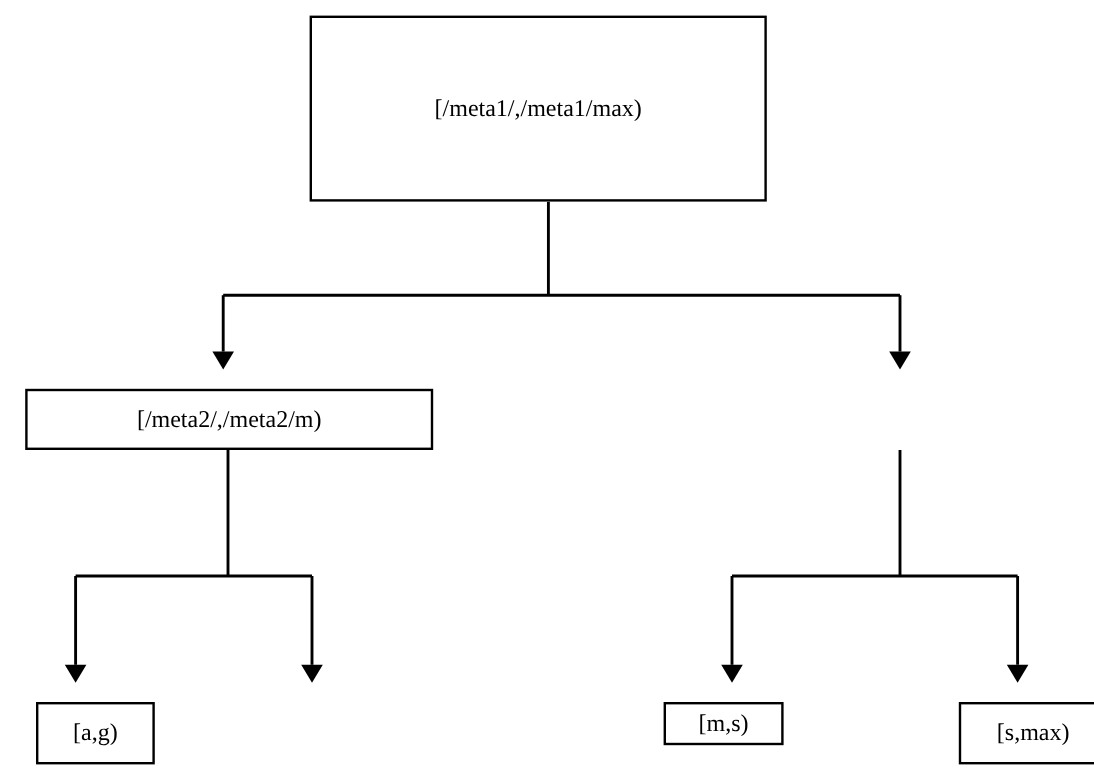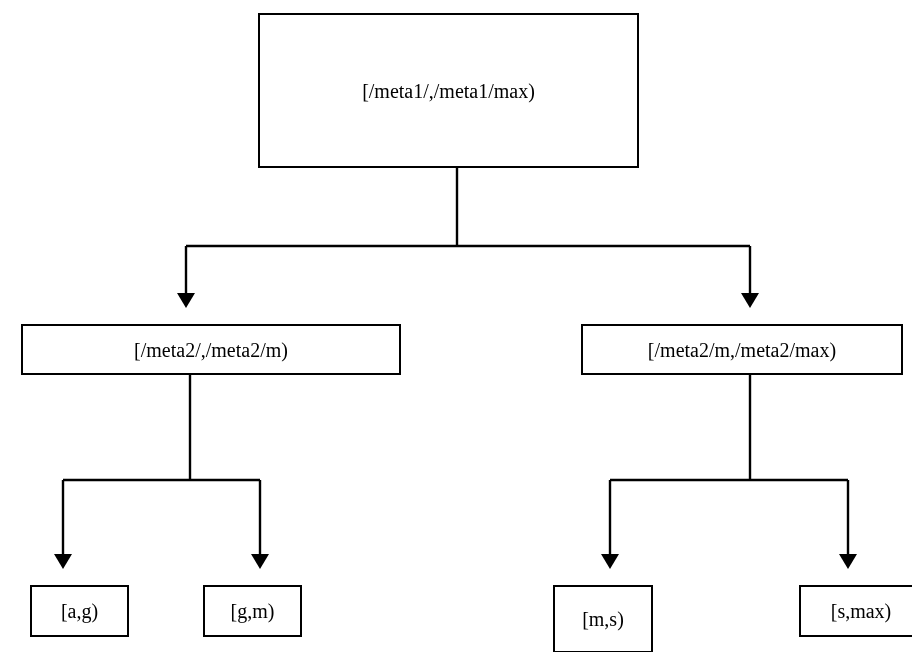--- a/index.html
+++ b/index.html
@@ -46,21 +46,21 @@
   }
   #node-root {
     left: 258px;
     top: 13px;
     width: 381px;
     height: 155px;
   }
   #node-mid-left {
     left: 21px;
     top: 324px;
-    width: 380px;
+    width: 340px;
     height: 51px;
   }
   #node-mid-right {
     left: 581px;
     top: 324px;
     width: 322px;
     height: 51px;
   }
   #node-leaf-0 {
     left: 8px;
@@ -72,21 +72,21 @@
   #node-leaf-1 {
     left: 203px;
     top: 585px;
     width: 99px;
     height: 52px;
   }
   #node-leaf-2 {
     left: 553px;
     top: 585px;
     width: 100px;
-    height: 68px;
+    height: 36px;
   }
   #node-leaf-3 {
     left: 777px;
     top: 585px;
     width: 124px;
     height: 52px;
     margin-left: 22px;
   }
 </style>
 </head>
@@ -125,31 +125,25 @@
   </svg>
 
   <div class="node-box" id="node-root">
     <span class="node-label">[/meta1/,/meta1/max)</span>
   </div>
 
   <div class="node-box" id="node-mid-left">
     <span class="node-label">[/meta2/,/meta2/m)</span>
   </div>
 
-  <div class="node-box" id="node-mid-right">
-    <span class="node-label">[/meta2/m,/meta2/max)</span>
-  </div>
 
   <div class="node-box" id="node-leaf-0">
     <span class="node-label">[a,g)</span>
   </div>
 
-  <div class="node-box" id="node-leaf-1">
-    <span class="node-label">[g,m)</span>
-  </div>
 
   <div class="node-box" id="node-leaf-2">
     <span class="node-label">[m,s)</span>
   </div>
 
   <div class="node-box" id="node-leaf-3">
     <span class="node-label">[s,max)</span>
   </div>
 
 </div>

